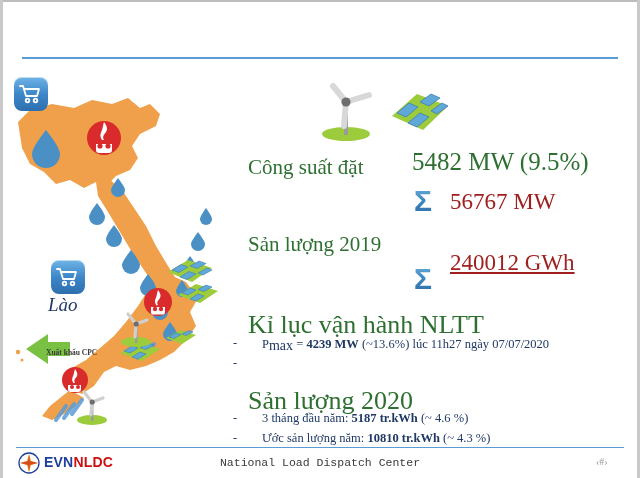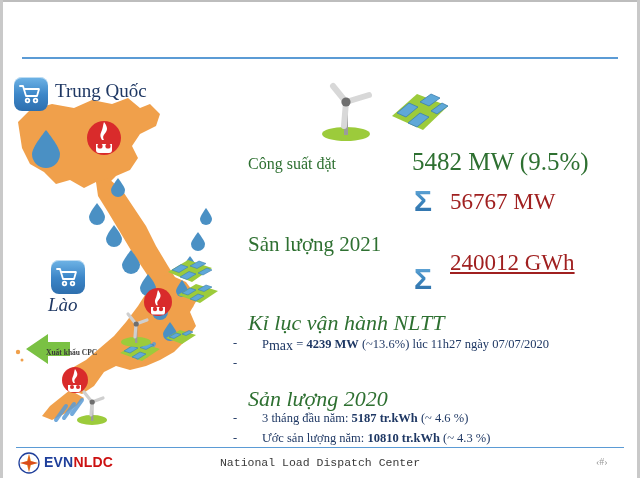--- a/index.html
+++ b/index.html
@@ -34,37 +34,37 @@
     position:absolute;color:#1F3864;font-size:19px;white-space:nowrap;
     font-family:"Liberation Serif",serif;
   }
   .exp-label{
     position:absolute;font-family:"Liberation Serif",serif;font-size:7.5px;
     color:#3a3a3a;white-space:nowrap;font-weight:bold;
   }
 
   
   .grn{color:#2E7031;font-family:"Liberation Serif",serif;}
-  .lbl-cs{position:absolute;left:248px;top:155px;font-size:16px;}
+  .lbl-cs{position:absolute;left:248px;top:155px;font-size:21px;}
   .val-cs{position:absolute;left:412px;top:148px;font-size:25px;white-space:nowrap;}
   .lbl-sl{position:absolute;left:248px;top:232px;font-size:21px;}
   .val-sl{position:absolute;left:412px;top:226px;font-size:25px;white-space:nowrap;}
 
   .sigma{position:absolute;font-family:"Liberation Sans",sans-serif;font-weight:bold;
          font-size:30px;line-height:1;
          background:linear-gradient(180deg,#6EB0DE 0%,#3E88C0 45%,#2E6FA8 100%);
          -webkit-background-clip:text;background-clip:text;color:transparent;}
   .sig1{left:414px;top:186px;}
   .sig2{left:414px;top:264px;}
   .sum{position:absolute;color:#A02020;font-size:23px;white-space:nowrap;}
   .sum1{left:450px;top:189px;}
   .sum2{left:450px;top:250px;text-decoration:underline;}
 
   
-  .blk-head{position:absolute;color:#2E7031;font-size:22px;white-space:nowrap;font-style:italic;}
+  .blk-head{position:absolute;color:#2E7031;font-size:26px;white-space:nowrap;}
   .h-nltt{left:248px;top:310px;}
   .h-sl20{left:248px;top:386px;}
 
   .bullet{position:absolute;color:#1F3864;font-size:12.5px;white-space:nowrap;
           font-family:"Liberation Serif",serif;}
   .dash{position:absolute;color:#1F3864;font-size:12.5px;}
   .b1{left:262px;top:336px;} .d1{left:233px;top:336px;}
   .b2{left:262px;top:356px;} .d2{left:233px;top:356px;}
   .b3{left:262px;top:411px;} .d3{left:233px;top:411px;}
   .b4{left:262px;top:431px;} .d4{left:233px;top:431px;}
@@ -213,21 +213,20 @@
 
     <div class="cart" style="left:14px;top:17px;">
       <svg width="24" height="22" viewBox="0 0 24 22">
           <g fill="none" stroke="#fff" stroke-width="1.8" stroke-linecap="round" stroke-linejoin="round">
             <path d="M1,3 h3 l3,10 h11 l2,-7 h-14"></path>
             <circle cx="8.5" cy="17.5" r="1.8"></circle>
             <circle cx="16.5" cy="17.5" r="1.8"></circle>
           </g>
         </svg>
     </div>
-    <div class="geolabel" style="left:55px;top:20px;">Trung Quốc</div>
 
     <div class="cart" style="left:51px;top:200px;">
       <svg width="24" height="22" viewBox="0 0 24 22">
           <g fill="none" stroke="#fff" stroke-width="1.8" stroke-linecap="round" stroke-linejoin="round">
             <path d="M1,3 h3 l3,10 h11 l2,-7 h-14"></path>
             <circle cx="8.5" cy="17.5" r="1.8"></circle>
             <circle cx="16.5" cy="17.5" r="1.8"></circle>
           </g>
         </svg>
     </div>
@@ -250,21 +249,21 @@
       <path d="M16,33 L28,23 L37,27 L25,37 Z"></path>
         <path d="M39,21 L50,13 L56,16 L45,24 Z"></path>
     </g>
   </svg>
 
   <div class="grn lbl-cs">Công suất đặt</div>
   <div class="grn val-cs">5482 MW (9.5%)</div>
   <div class="sigma sig1">Σ</div>
   <div class="sum sum1">56767 MW</div>
 
-  <div class="grn lbl-sl">Sản lượng 2021</div>
+  <div class="grn lbl-sl">Sản lượng 2019</div>
   <div class="sigma sig2">Σ</div>
   <div class="sum sum2">240012 GWh</div>
 
   <div class="blk-head h-nltt">Kỉ lục vận hành NLTT</div>
   <div class="dash d1">-</div>
   <div class="bullet b1">
     <span>P</span><sub>max</sub><span> = </span><b>4239 MW</b><span> (~13.6%) lúc 11h27 ngày 07/07/2020</span>
   </div>
   <div class="dash d2">-</div>
 

